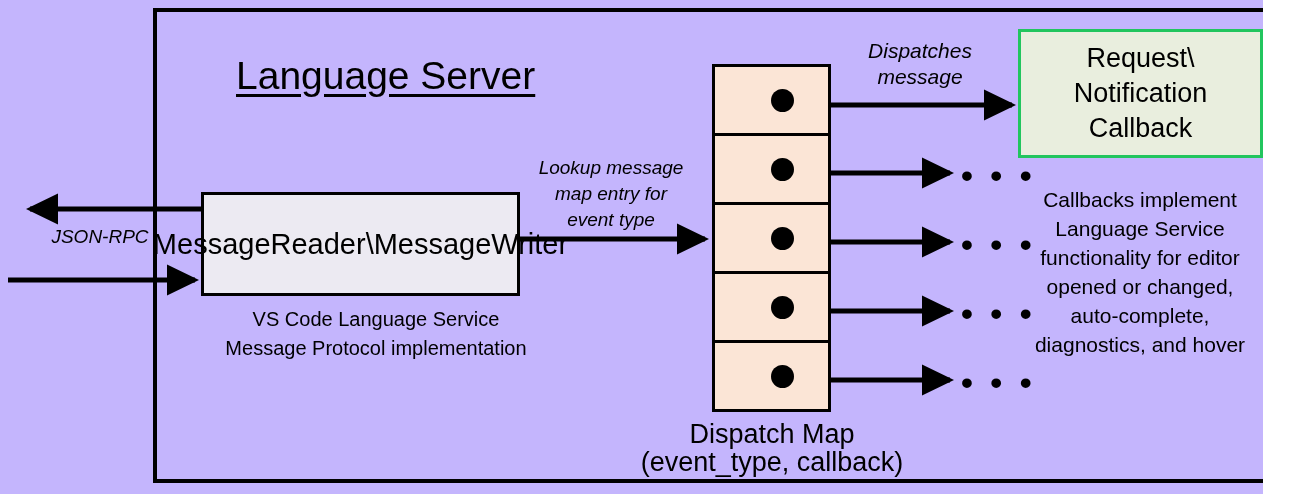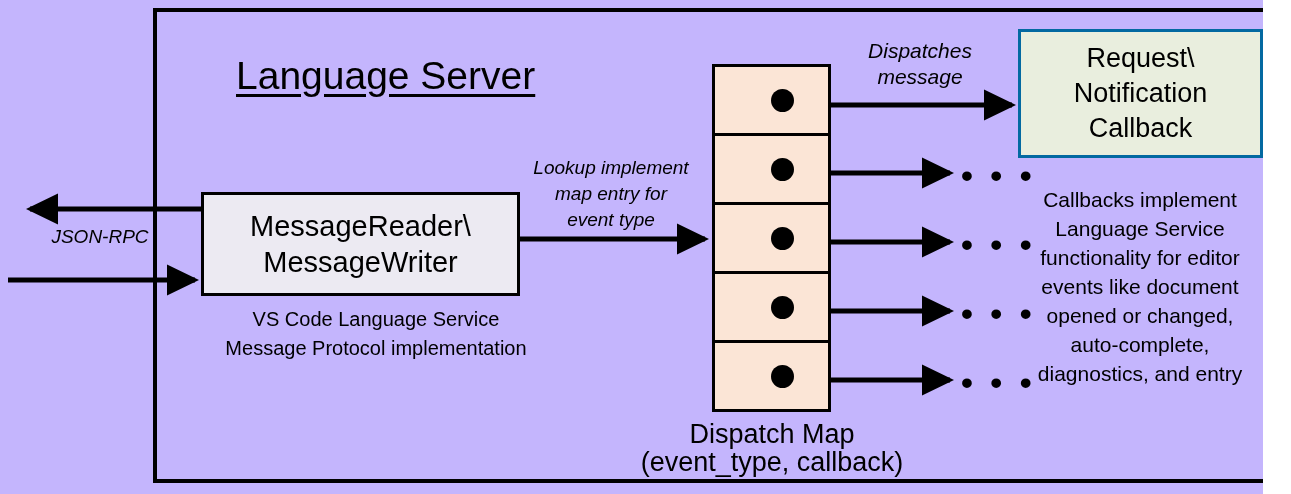--- a/index.html
+++ b/index.html
@@ -56,21 +56,21 @@
   .reader-box {
     position: absolute;
     left: 201px;
     top: 192px;
     width: 319px;
     height: 104px;
     border: 3px solid #000000;
     box-sizing: border-box;
     background: #ECEAF2;
     display: flex;
-    flex-direction: column;
+    flex-direction: row;
     align-items: center;
     justify-content: center;
     line-height: 36px;
     font-size: 29px;
   }
   .reader-box .ln { white-space: nowrap; }
 
   .reader-caption {
     position: absolute;
     left: 201px;
@@ -165,21 +165,21 @@
   }
   .map-caption .ln { white-space: nowrap; }
 
   
   .callback-box {
     position: absolute;
     left: 1018px;
     top: 29px;
     width: 245px;
     height: 129px;
-    border: 3px solid #0369a1;
+    border: 3px solid #22c55e;
     box-sizing: border-box;
     background: #E9EEDE;
     display: flex;
     flex-direction: column;
     align-items: center;
     justify-content: center;
     font-size: 27px;
     line-height: 35px;
   }
   .callback-box .ln { white-space: nowrap; }
@@ -258,21 +258,21 @@
   <div class="reader-box">
     <div class="ln">MessageReader\</div>
     <div class="ln">MessageWriter</div>
   </div>
   <div class="reader-caption">
     <div class="ln">VS Code Language Service</div>
     <div class="ln">Message Protocol implementation</div>
   </div>
 
   <div class="lookup-label">
-    <div class="ln">Lookup implement</div>
+    <div class="ln">Lookup message</div>
     <div class="ln">map entry for</div>
     <div class="ln">event type</div>
   </div>
 
   <div class="dispatch-label">
     <div class="ln">Dispatches</div>
     <div class="ln">message</div>
   </div>
 
   <div class="dispatch-map">
@@ -306,19 +306,18 @@
   <div class="callback-box">
     <div class="ln">Request\</div>
     <div class="ln">Notification</div>
     <div class="ln">Callback</div>
   </div>
 
   <div class="callback-caption">
     <div class="ln">Callbacks implement</div>
     <div class="ln">Language Service</div>
     <div class="ln">functionality for editor</div>
-    <div class="ln">events like document</div>
     <div class="ln">opened or changed,</div>
     <div class="ln">auto-complete,</div>
-    <div class="ln">diagnostics, and entry</div>
+    <div class="ln">diagnostics, and hover</div>
   </div>
 
 </div>
 
 </body></html>

